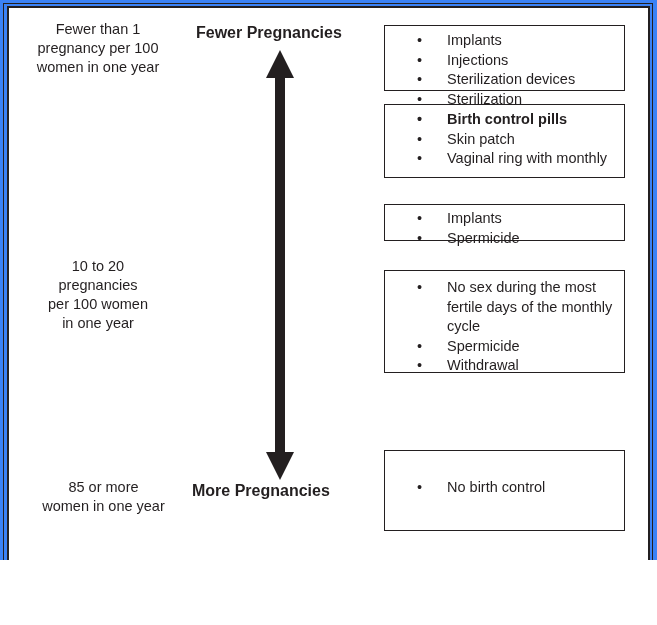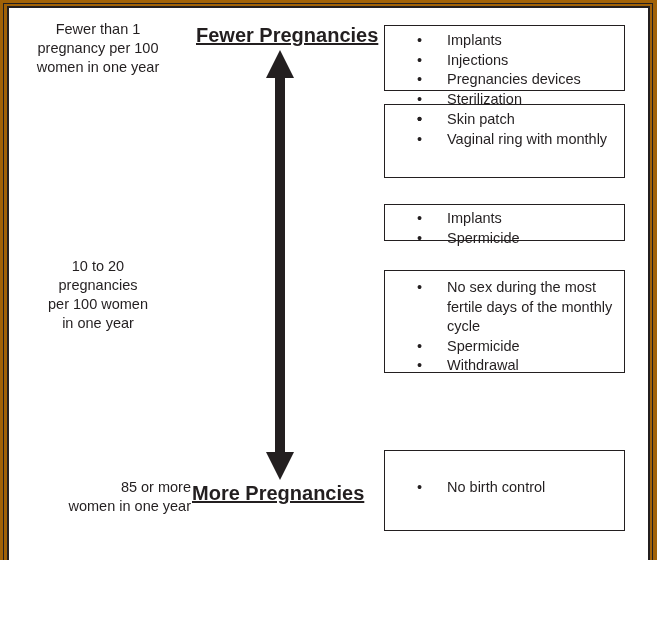--- a/index.html
+++ b/index.html
@@ -7,21 +7,21 @@
     padding: 0;
     background: #ffffff;
   }
   body {
     font-family: "Liberation Sans", sans-serif;
   }
   #page {
     position: relative;
     width: 657px;
     height: 560px;
-    background: #a16207;
+    background: #3b82f6;
     box-sizing: border-box;
     overflow: hidden;
   }
   
   .frame-outer {
     position: absolute;
     left: 3px;
     top: 3px;
     width: 650px;
     height: 618px;
@@ -40,21 +40,21 @@
   }
 
   
   .eff-label {
     position: absolute;
     color: #231f20;
     font-size: 14.5px;
     line-height: 19px;
   }
   .eff-label.center { text-align: center; }
-  .eff-label.left   { text-align: right; }
+  .eff-label.left   { text-align: center; }
 
   #eff-high {
     left: 18px;
     top: 20px;
     width: 160px;
   }
   #eff-mid {
     left: 18px;
     top: 257px;
     width: 160px;
@@ -62,25 +62,24 @@
   #eff-low {
     left: 16px;
     top: 478px;
     width: 175px;
   }
 
   
   .arrow-heading {
     position: absolute;
     color: #231f20;
-    font-size: 20px;
+    font-size: 16px;
     font-weight: bold;
-    text-align: right;
+    text-align: left;
     white-space: nowrap;
-    text-decoration: underline;
   }
   #heading-fewer {
     left: 196px;
     top: 24px;
     width: 166px;
   }
   #heading-more {
     left: 192px;
     top: 482px;
     width: 172px;
@@ -170,33 +169,34 @@
       <li class="method-item">
         <span class="bullet">•</span>
         <span>Implants</span>
       </li>
       <li class="method-item">
         <span class="bullet">•</span>
         <span>Injections</span>
       </li>
       <li class="method-item">
         <span class="bullet">•</span>
-        <span>Pregnancies devices</span>
+        <span>Sterilization devices</span>
       </li>
       <li class="method-item">
         <span class="bullet">•</span>
         <span>Sterilization</span>
       </li>
     </ul>
   </div>
 
   <div class="method-box" id="box-2">
     <ul class="method-list">
       <li class="method-item bold">
         <span class="bullet">•</span>
+        <span>Birth control pills</span>
       </li>
       <li class="method-item">
         <span class="bullet">•</span>
         <span>Skin patch</span>
       </li>
       <li class="method-item">
         <span class="bullet">•</span>
         <span>Vaginal ring with monthly</span>
       </li>
     </ul>

